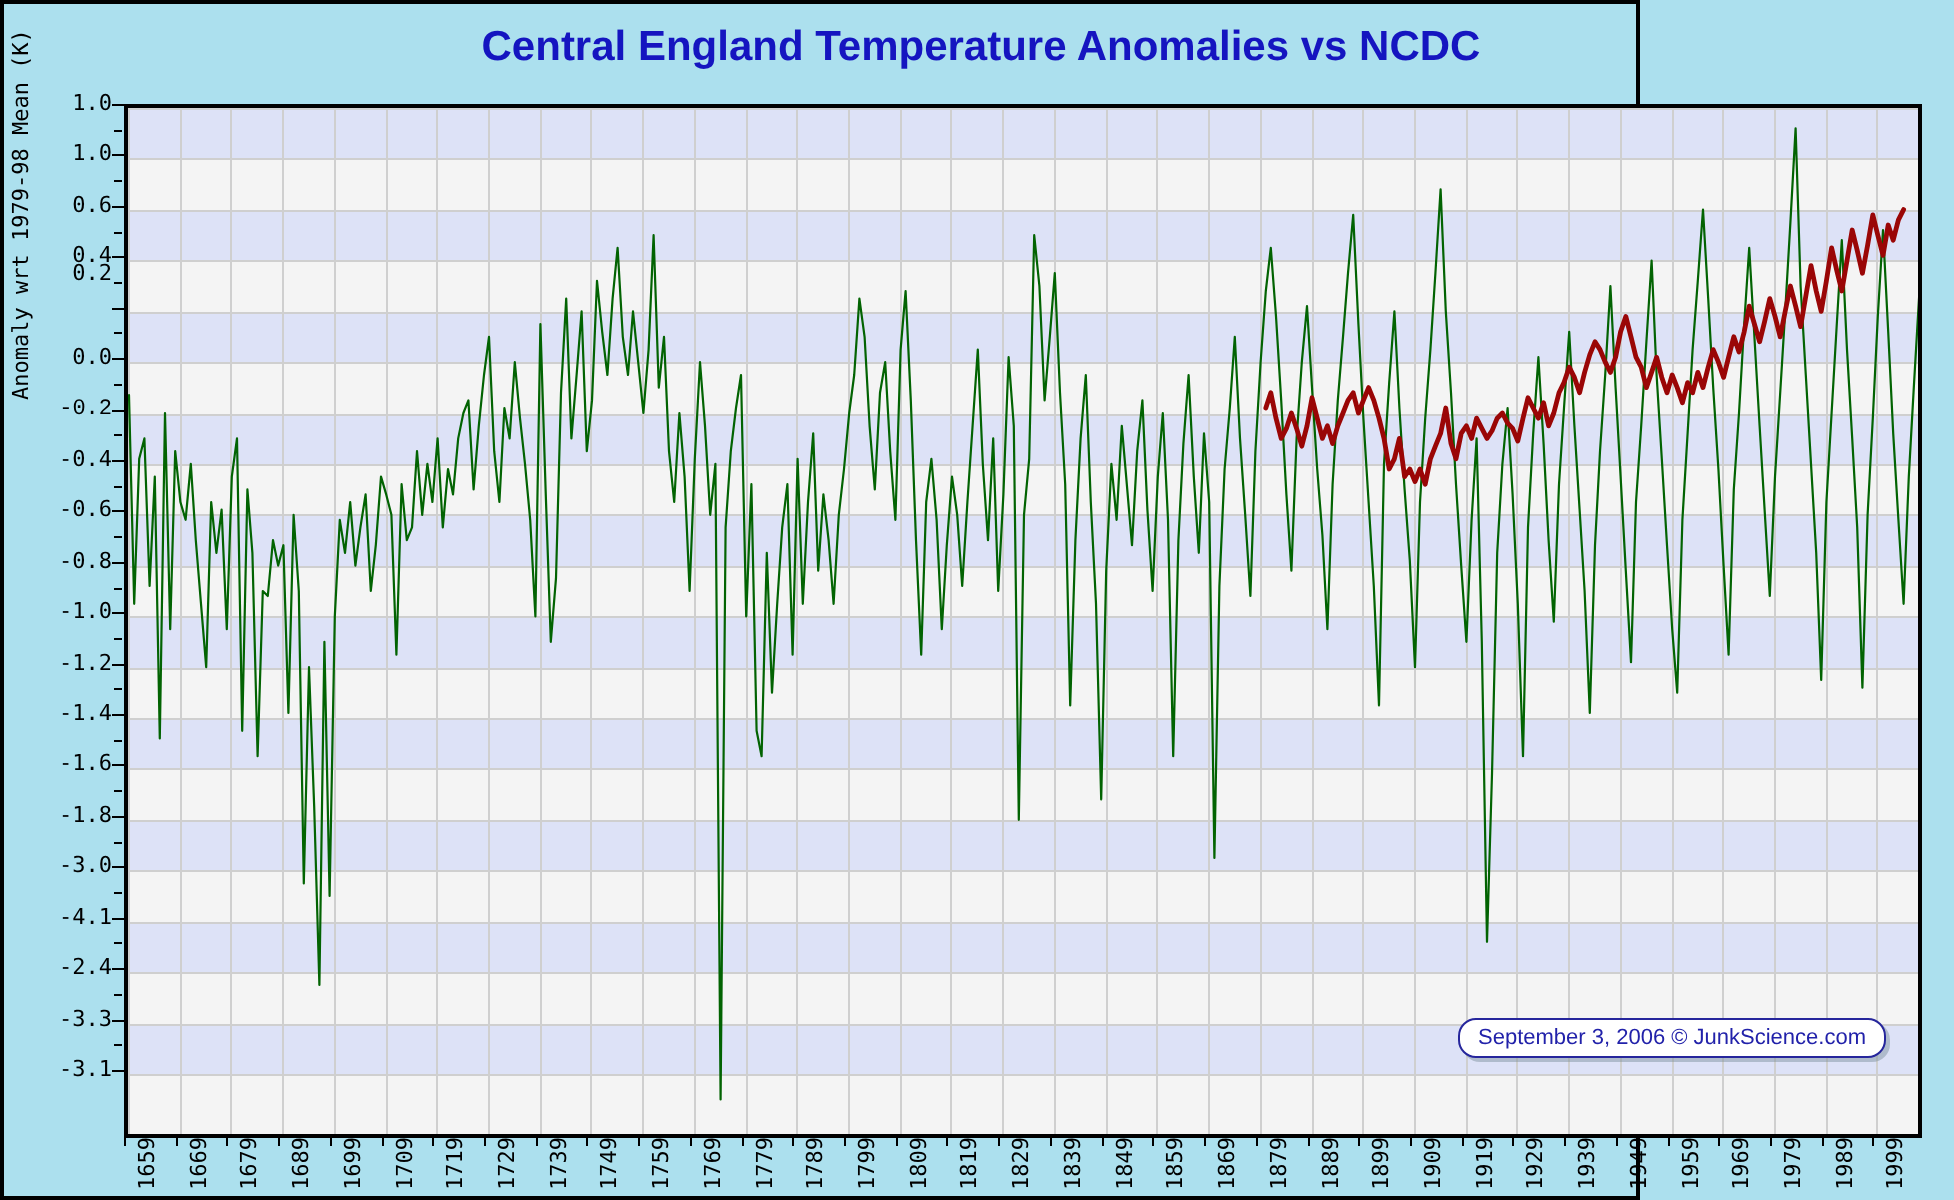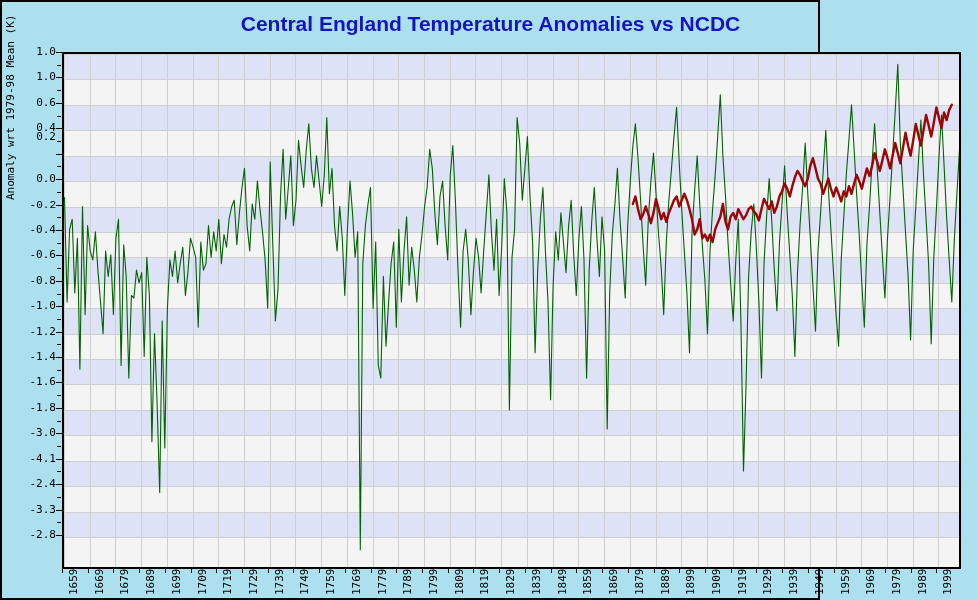--- a/index.html
+++ b/index.html
@@ -146,21 +146,21 @@
       <div class="yminor" style="top: 444px;"></div>
       <div class="ytick" style="top: 451.737px; left: 0px;">-4.1</div>
       <div class="ytickmark" style="top: 457px;"></div>
       <div class="yminor" style="top: 469px;"></div>
       <div class="ytick" style="top: 477.158px; left: 0px;">-2.4</div>
       <div class="ytickmark" style="top: 482px;"></div>
       <div class="yminor" style="top: 495px;"></div>
       <div class="ytick" style="top: 502.579px; left: 0px;">-3.3</div>
       <div class="ytickmark" style="top: 508px;"></div>
       <div class="yminor" style="top: 520px;"></div>
-      <div class="ytick" style="top: 528px; left: 0px;">-2.8</div>
+      <div class="ytick" style="top: 528px; left: 0px;">-3.1</div>
       <div class="ytickmark" style="top: 533px;"></div>
     </div>
   <div id="xticks-container">
       <div class="xtickmark" style="left: 60px; top: 565px;"></div>
       <div class="xtick" style="left: 65px; top: 593px;">1659</div>
       <div class="xtickmark" style="left: 86px; top: 565px;"></div>
       <div class="xtick" style="left: 91px; top: 593px;">1669</div>
       <div class="xtickmark" style="left: 111px; top: 565px;"></div>
       <div class="xtick" style="left: 116px; top: 593px;">1679</div>
       <div class="xtickmark" style="left: 137px; top: 565px;"></div>
@@ -305,14 +305,15 @@
           <div style="left: 874px;"></div>
         </div>
       <svg id="series" width="895" height="513">
           <polyline points="0.5,143.6 3.1,247.9 5.6,175.4 8.2,165.2 10.8,239.0 13.4,184.3 15.9,315.2 18.5,152.5 21.1,260.6 23.6,171.6 26.2,197.0 28.8,205.9 31.4,177.9 33.9,216.1 36.5,247.9 39.1,279.6 41.6,197.0 44.2,222.4 46.8,200.8 49.4,260.6 51.9,184.3 54.5,165.2 57.1,311.4 59.7,190.7 62.2,222.4 64.8,324.1 67.4,241.5 69.9,244.0 72.5,216.1 75.1,228.8 77.7,218.6 80.2,302.5 82.8,203.4 85.4,241.5 87.9,387.7 90.5,279.6 93.1,349.5 95.7,438.5 98.2,266.9 100.8,394.0 103.4,254.2 105.9,205.9 108.5,222.4 111.1,197.0 113.7,228.8 116.2,209.7 118.8,193.2 121.4,241.5 123.9,218.6 126.5,184.3 129.1,193.2 131.7,203.4 134.2,273.3 136.8,188.1 139.4,216.1 142.0,209.7 144.5,171.6 147.1,203.4 149.7,177.9 152.2,197.0 154.8,165.2 157.4,209.7 160.0,180.5 162.5,193.2 165.1,165.2 167.7,152.5 170.2,146.2 172.8,190.7 175.4,158.9 178.0,133.5 180.5,114.4 183.1,171.6 185.7,197.0 188.2,150.0 190.8,165.2 193.4,127.1 196.0,155.1 198.5,177.9 201.1,205.9 203.7,254.2 206.2,108.0 208.8,190.7 211.4,266.9 214.0,235.1 216.5,142.4 219.1,95.3 221.7,165.2 224.3,133.5 226.8,101.7 229.4,171.6 232.0,146.2 234.5,86.4 237.1,111.9 239.7,133.5 242.3,95.3 244.8,69.9 247.4,114.4 250.0,133.5 252.5,101.7 255.1,127.1 257.7,152.5 260.3,120.8 262.8,63.6 265.4,139.8 268.0,114.4 270.5,171.6 273.1,197.0 275.7,152.5 278.3,184.3 280.8,241.5 283.4,175.4 286.0,127.1 288.5,158.9 291.1,203.4 293.7,177.9 296.3,495.7 298.8,209.7 301.4,171.6 304.0,150.0 306.5,133.5 309.1,254.2 311.7,188.1 314.3,311.4 316.8,324.1 319.4,222.4 322.0,292.3 324.6,247.9 327.1,209.7 329.7,188.1 332.3,273.3 334.8,175.4 337.4,247.9 340.0,197.0 342.6,162.7 345.1,231.3 347.7,193.2 350.3,216.1 352.8,247.9 355.4,203.4 358.0,180.5 360.6,152.5 363.1,133.5 365.7,95.3 368.3,114.4 370.8,158.9 373.4,190.7 376.0,142.4 378.6,127.1 381.1,171.6 383.7,205.9 386.3,120.8 388.8,91.5 391.4,146.2 394.0,216.1 396.6,273.3 399.1,197.0 401.7,175.4 404.3,205.9 406.9,260.6 409.4,218.6 412.0,184.3 414.6,203.4 417.1,239.0 419.7,197.0 422.3,158.9 424.9,120.8 427.4,177.9 430.0,216.1 432.6,165.2 435.1,241.5 437.7,193.2 440.3,124.6 442.9,158.9 445.4,355.9 448.0,203.4 450.6,175.4 453.1,63.6 455.7,89.0 458.3,146.2 460.9,114.4 463.4,82.6 466.0,142.4 468.6,188.1 471.1,298.7 473.7,216.1 476.3,165.2 478.9,133.5 481.4,197.0 484.0,247.9 486.6,345.7 489.1,231.3 491.7,177.9 494.3,205.9 496.9,158.9 499.4,188.1 502.0,218.6 504.6,171.6 507.2,146.2 509.7,200.8 512.3,241.5 514.9,184.3 517.4,152.5 520.0,205.9 522.6,324.1 525.2,216.1 527.7,167.8 530.3,133.5 532.9,184.3 535.4,222.4 538.0,162.7 540.6,197.0 543.2,375.0 545.7,239.0 548.3,180.5 550.9,150.0 553.4,114.4 556.0,165.2 558.6,203.4 561.2,244.0 563.7,171.6 566.3,127.1 568.9,91.5 571.4,69.9 574.0,104.2 576.6,146.2 579.2,193.2 581.7,231.3 584.3,165.2 586.9,127.1 589.5,99.1 592.0,139.8 594.6,180.5 597.2,213.5 599.7,260.6 602.3,188.1 604.9,146.2 607.5,114.4 610.0,82.6 612.6,53.4 615.2,108.0 617.7,155.1 620.3,197.0 622.9,239.0 625.5,298.7 628.0,177.9 630.6,137.3 633.2,101.7 635.7,150.0 638.3,190.7 640.9,226.2 643.5,279.6 646.0,197.0 648.6,155.1 651.2,120.8 653.7,82.6 656.3,40.7 658.9,101.7 661.5,142.4 664.0,188.1 666.6,228.8 669.2,266.9 671.8,205.9 674.3,165.2 676.9,266.9 679.5,416.9 682.0,333.0 684.6,222.4 687.2,177.9 689.8,150.0 692.3,193.2 694.9,247.9 697.5,324.1 700.0,209.7 702.6,162.7 705.2,124.6 707.8,167.8 710.3,216.1 712.9,256.8 715.5,188.1 718.0,150.0 720.6,111.9 723.2,158.9 725.8,200.8 728.3,241.5 730.9,302.5 733.5,218.6 736.0,171.6 738.6,133.5 741.2,89.0 743.8,139.8 746.3,184.3 748.9,231.3 751.5,277.1 754.0,197.0 756.6,158.9 759.2,116.9 761.8,76.3 764.3,133.5 766.9,175.4 769.5,218.6 772.1,260.6 774.6,292.3 777.2,205.9 779.8,162.7 782.3,120.8 784.9,86.4 787.5,50.8 790.1,95.3 792.6,139.8 795.2,180.5 797.8,228.8 800.3,273.3 802.9,190.7 805.5,152.5 808.1,108.0 810.6,69.9 813.2,114.4 815.8,158.9 818.3,200.8 820.9,244.0 823.5,184.3 826.1,142.4 828.6,101.7 831.2,57.2 833.8,10.2 836.3,89.0 838.9,133.5 841.5,177.9 844.1,222.4 846.6,286.0 849.2,197.0 851.8,152.5 854.4,108.0 856.9,66.1 859.5,120.8 862.1,165.2 864.6,209.7 867.2,289.8 869.8,203.4 872.4,155.1 874.9,104.2 877.5,61.0 880.1,111.9 882.6,162.7 885.2,205.9 887.8,247.9 890.4,184.3 892.9,139.8 895.5,95.3 898.1,53.4 900.6,99.1 903.2,146.2 905.8,190.7 908.4,235.1 910.9,171.6 913.5,120.8 916.1,78.8 918.6,38.1 921.2,91.5 923.8,137.3 926.4,180.5 928.9,193.2 931.5,114.4 934.1,69.9 936.6,19.1 939.2,82.6 941.8,127.1 944.4,48.3 946.9,12.7 949.5,76.3 952.1,101.7 954.7,57.2 957.2,15.3 959.8,69.9 962.4,89.0 964.9,40.7 967.5,28.0 970.1,50.8" fill="none" stroke="#026302" stroke-width="1.1" stroke-linejoin="round" stroke-linecap="round"></polyline>
           <polyline points="568.9,150.0 571.4,142.4 574.0,155.1 576.6,165.2 579.2,160.2 581.7,152.5 584.3,160.2 586.9,169.1 589.5,158.9 592.0,144.9 594.6,155.1 597.2,165.2 599.7,158.9 602.3,167.8 604.9,158.9 607.5,152.5 610.0,146.2 612.6,142.4 615.2,152.5 617.7,146.2 620.3,139.8 622.9,146.2 625.5,155.1 628.0,165.2 630.6,180.5 633.2,175.4 635.7,165.2 638.3,184.3 640.9,180.5 643.5,186.8 646.0,180.5 648.6,188.1 651.2,175.4 653.7,169.1 656.3,162.7 658.9,150.0 661.5,167.8 664.0,175.4 666.6,162.7 669.2,158.9 671.8,165.2 674.3,155.1 676.9,160.2 679.5,165.2 682.0,161.4 684.6,155.1 687.2,152.5 689.8,157.6 692.3,160.2 694.9,166.5 697.5,155.1 700.0,144.9 702.6,150.0 705.2,155.1 707.8,147.4 710.3,158.9 712.9,152.5 715.5,142.4 718.0,137.3 720.6,129.6 723.2,134.7 725.8,142.4 728.3,132.2 730.9,123.3 733.5,116.9 736.0,120.8 738.6,127.1 741.2,132.2 743.8,124.6 746.3,111.9 748.9,104.2 751.5,114.4 754.0,124.6 756.6,129.6 759.2,139.8 761.8,132.2 764.3,124.6 766.9,134.7 769.5,142.4 772.1,133.5 774.6,139.8 777.2,147.4 779.8,137.3 782.3,142.4 784.9,132.2 787.5,139.8 790.1,129.6 792.6,120.8 795.2,127.1 797.8,134.7 800.3,124.6 802.9,114.4 805.5,122.0 808.1,111.9 810.6,99.1 813.2,108.0 815.8,116.9 818.3,106.8 820.9,95.3 823.5,104.2 826.1,114.4 828.6,101.7 831.2,89.0 833.8,99.1 836.3,109.3 838.9,94.1 841.5,78.8 844.1,91.5 846.6,101.7 849.2,86.4 851.8,69.9 854.4,81.3 856.9,91.5 859.5,76.3 862.1,61.0 864.6,71.2 867.2,82.6 869.8,68.6 872.4,53.4 874.9,63.6 877.5,73.7 880.1,58.5 882.6,66.1 885.2,55.9 887.8,50.8" fill="none" stroke="#9a0606" stroke-width="2.4" stroke-linejoin="round" stroke-linecap="round"></polyline>
         </svg>
     </div>
   </div>
 
 
+  <div id="stamp">September 3, 2006 © JunkScience.com</div>
 
 </div>
 
 </body></html>

